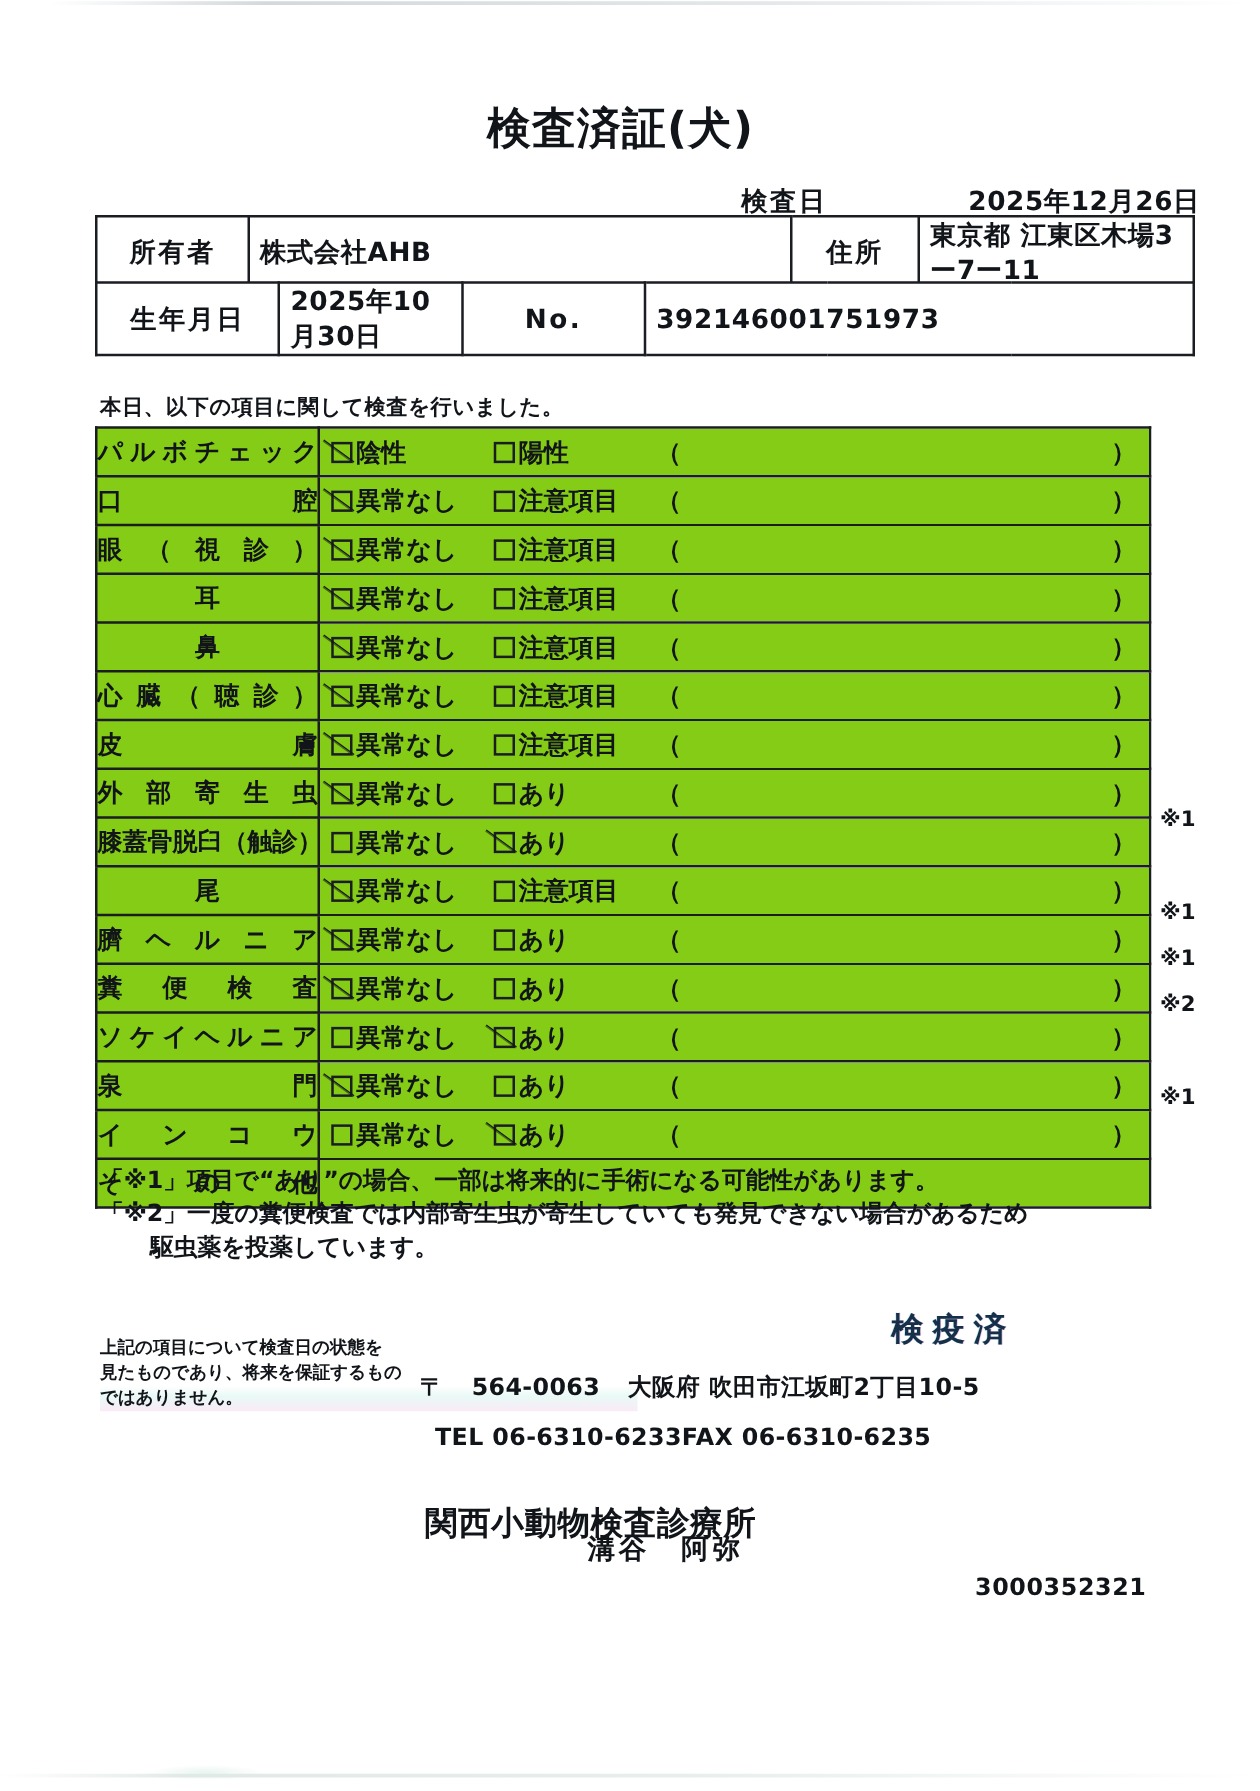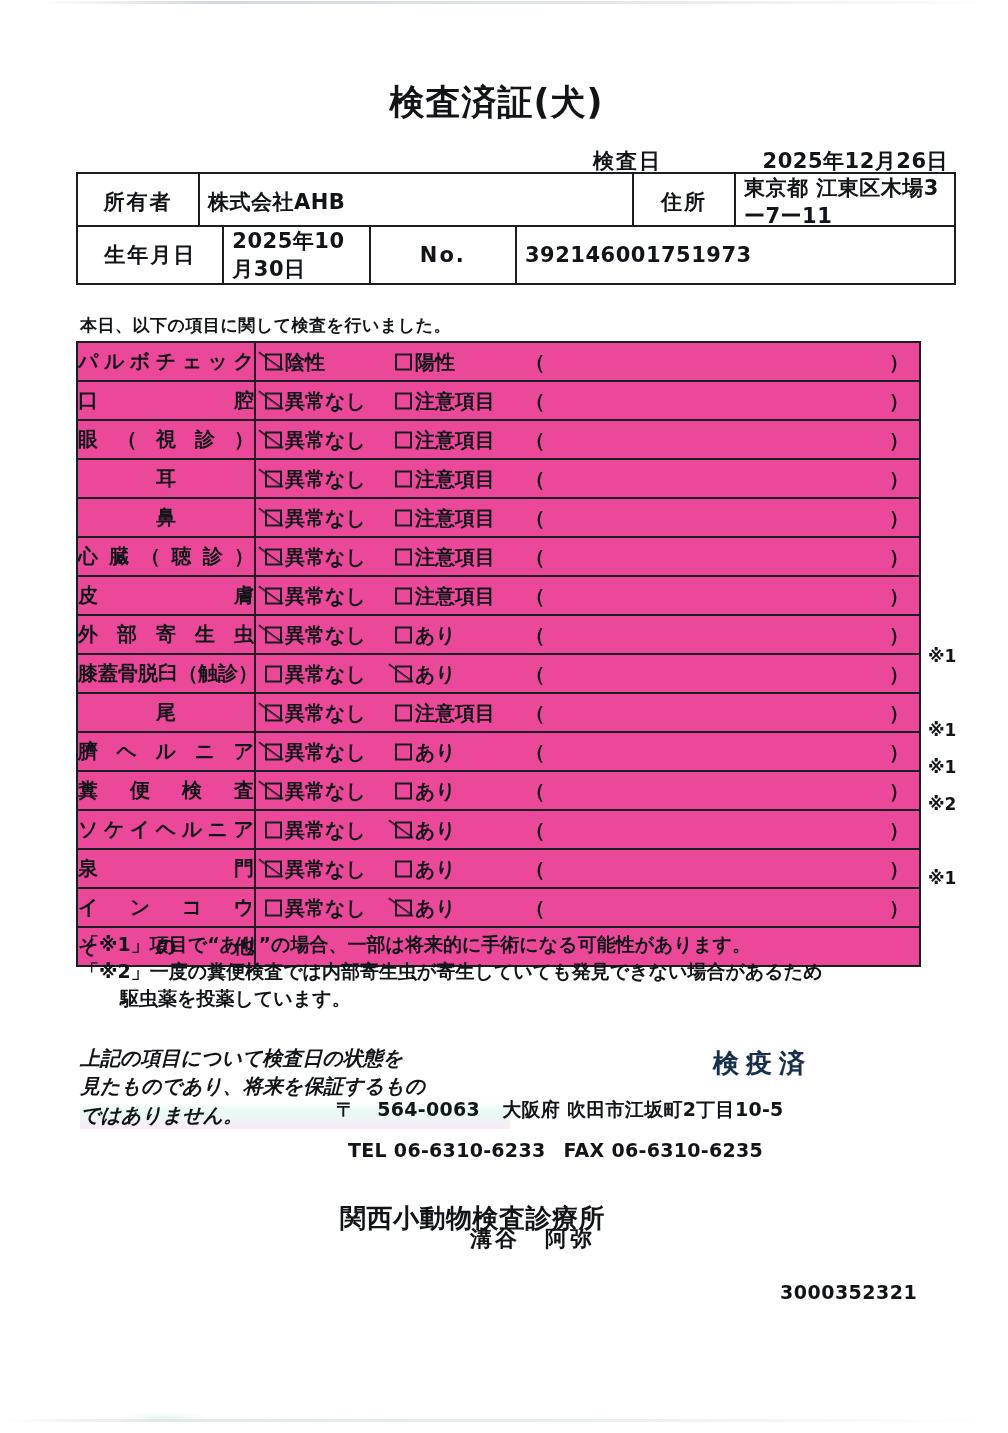--- a/index.html
+++ b/index.html
@@ -51,21 +51,21 @@
   
   .insp-date-row {
     position: absolute;
     left: 560px; top: 147px;
     width: 400px;
     height: 26px;
     font-size: 21px;
     font-weight: 700;
   }
   .insp-date-label { position: absolute; left: 33px; top: 0; letter-spacing: 2px; }
-  .insp-date-value { position: absolute; right: 12px; top: 0; letter-spacing: 0.5px; }
+  .insp-date-value { position: absolute; right: 0; top: 0; letter-spacing: 0.5px; }
 
   
   .hdr-table {
     position: absolute;
     border-collapse: collapse;
     table-layout: fixed;
   }
   .hdr-table td {
     border: 2px solid #1a1d21;
     height: 36px;
@@ -102,21 +102,21 @@
     width: 845px;
     border-collapse: collapse;
     table-layout: fixed;
   }
   #checklist td {
     border: 2px solid #1a1d21;
     height: 37px;
     font-size: 20px;
     font-weight: 700;
     vertical-align: middle;
-    background: #ec4899;
+    background: #84cc16;
     padding: 0;
   }
   td.item-name {
     width: 176px;
     padding: 0 6px;
     letter-spacing: 0;
     white-space: nowrap;
   }
   td.item-name .nm-spread {
     display: block;
@@ -182,27 +182,26 @@
     font-size: 19px;
     font-weight: 700;
     line-height: 1.42;
     letter-spacing: 0;
   }
   .fn-indent { padding-left: 40px; display: block; }
 
   
   .disclaimer {
     position: absolute;
-    left: 80px; top: 1044px;
+    left: 80px; top: 1069px;
     width: 430px;
-    font-size: 20px;
+    font-size: 14px;
     font-weight: 700;
     line-height: 1.42;
     letter-spacing: 0;
-    font-style: italic;
   }
   .disclaimer .hl {
     background: linear-gradient(180deg, rgba(255,255,255,0) 0%, rgba(214,245,238,0.55) 40%, rgba(244,214,240,0.5) 100%);
   }
 
   
   .stamp {
     position: absolute;
     left: 713px; top: 1046px;
     font-size: 26px;
@@ -221,21 +220,21 @@
     letter-spacing: 0.3px;
   }
   .clinic-postal .zip { margin-right: 22px; }
   .clinic-tel {
     position: absolute;
     left: 348px; top: 1139px;
     font-size: 19px;
     font-weight: 700;
     letter-spacing: 0.3px;
   }
-  .clinic-tel .fax { margin-left: 18px; }
+  .clinic-tel .fax { }
   .clinic-name {
     position: absolute;
     left: 340px; top: 1188px;
     font-size: 26px;
     font-weight: 700;
     letter-spacing: 0.5px;
     margin-top: 13px;
   }
   .doctor-name {
     position: absolute;
@@ -243,21 +242,20 @@
     font-size: 22px;
     font-weight: 700;
     letter-spacing: 3px;
   }
   .doc-number {
     position: absolute;
     left: 780px; top: 1259px;
     font-size: 19px;
     font-weight: 700;
     letter-spacing: 0.5px;
-    margin-top: 22px;
   }
 </style>
 </head>
 <body>
 
 <div id="page">
 
   <div class="scan-edge-top"></div>
   <div class="scan-edge-bottom"></div>
   <div class="scan-tint"></div>

